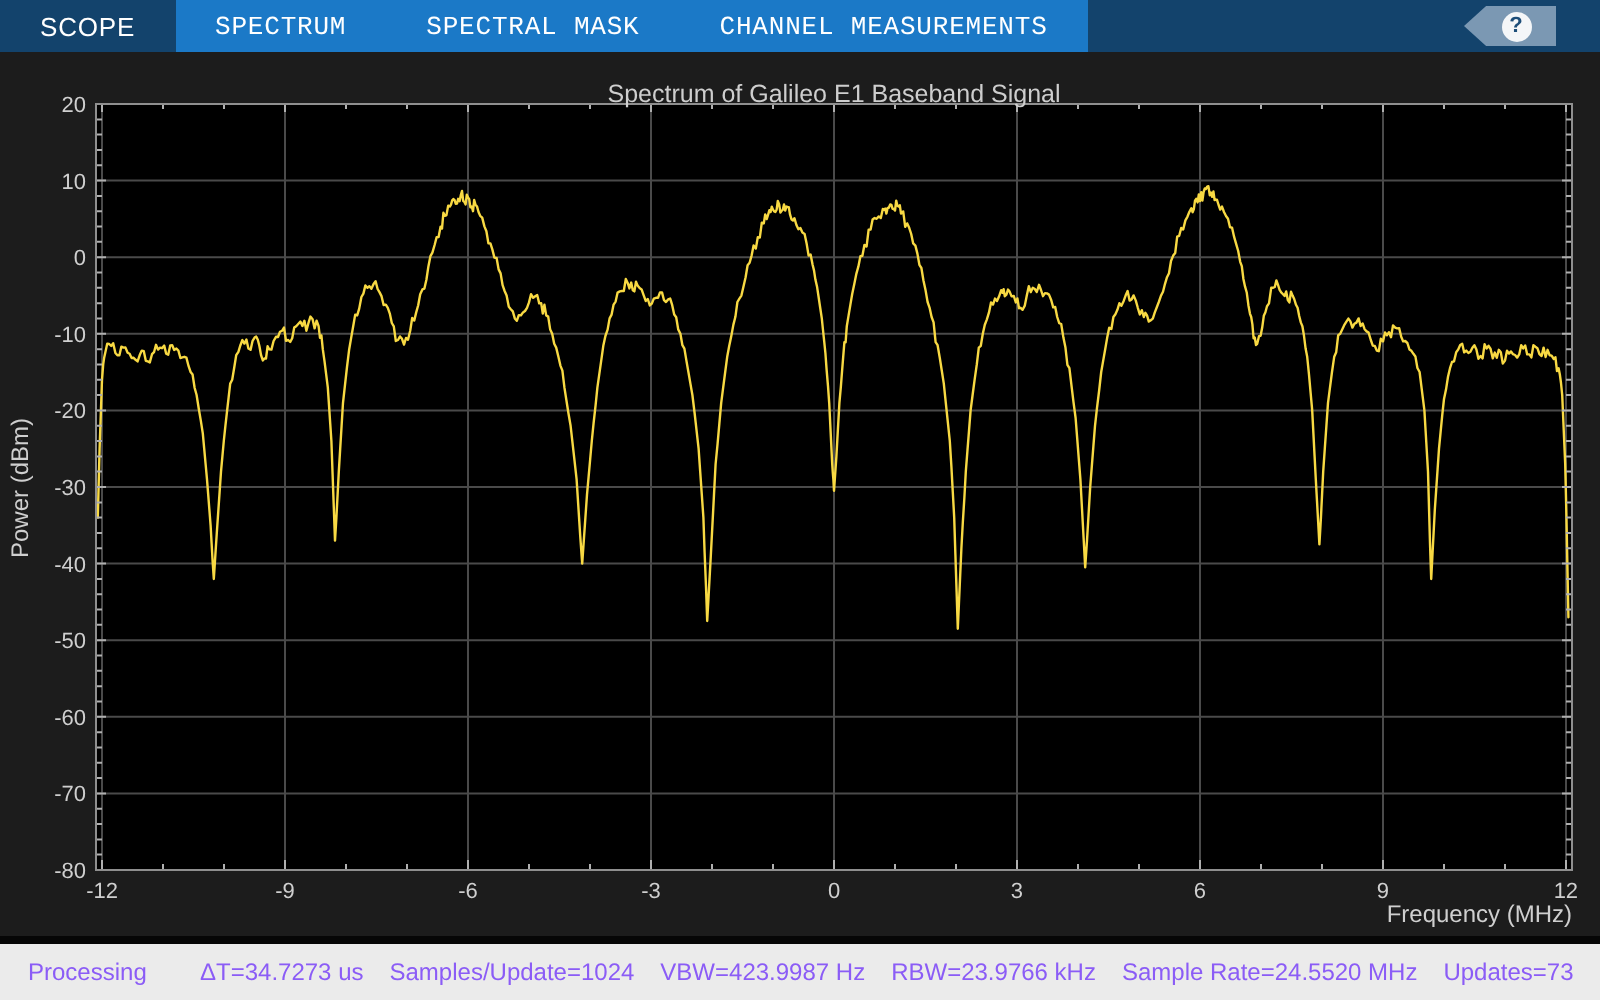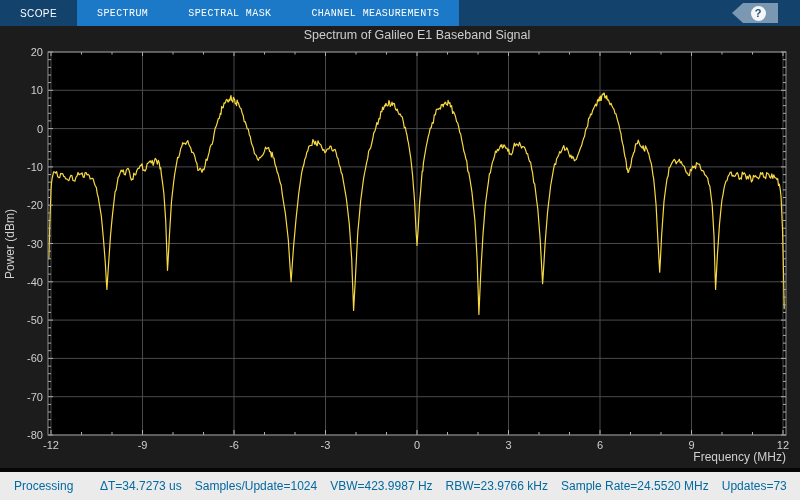--- a/index.html
+++ b/index.html
@@ -1,38 +1,38 @@
 <!DOCTYPE html>
 <html><head>
 <meta charset="utf-8">
 <style>
   html,body{margin:0;padding:0;background:#000;}
   *{box-sizing:border-box;}
   .app{width:800px;height:500px;position:relative;font-family:"Liberation Sans",sans-serif;overflow:hidden;background:#1c1c1c;}
 
   
   .toolbar{height:26px;display:flex;align-items:stretch;background:#13436c;position:relative;}
-  .tab{display:flex;align-items:center;padding:0 20px;color:#fff;font-size:10px;letter-spacing:.4px;cursor:default;white-space:nowrap;}
+  .tab{display:flex;align-items:center;padding:0 20px;color:#fff;font-size:13px;letter-spacing:.4px;cursor:default;white-space:nowrap;}
   .tab-group-active{display:flex;background:#1b79c7;font-family:Liberation Mono, monospace;}
   .toolbar-spacer{flex:1;}
   .help-btn{position:absolute;right:22px;top:3px;width:46px;height:20px;background:#7b98b3;
     clip-path:polygon(0% 50%,24% 0%,100% 0%,100% 100%,24% 100%);display:flex;align-items:center;justify-content:center;}
   .help-circle{width:15px;height:15px;border-radius:50%;background:#f4f6f8;color:#1d4e79;font-size:11px;font-weight:bold;
     display:flex;align-items:center;justify-content:center;margin-left:6px;}
 
   
   .figure{position:relative;width:800px;height:442px;background:#1c1c1c;}
-  .chart-title{position:absolute;left:48px;top:2px;width:738px;text-align:center;color:#cecece;font-size:12.5px;}
+  .chart-title{position:absolute;left:48px;top:14px;width:738px;text-align:center;color:#cecece;font-size:12.5px;}
   .ylab{position:absolute;left:-40px;top:211px;width:100px;text-align:center;color:#cfcfcf;font-size:12px;transform:rotate(-90deg);}
   .xlab{position:absolute;left:48px;top:424px;width:738px;text-align:right;color:#cfcfcf;font-size:12px;}
   svg{position:absolute;left:0;top:0;}
 
   
   .statusgap{height:4px;background:#060606;}
-  .statusbar{height:28px;background:#ebebeb;display:flex;align-items:center;font-size:12px;color:#0369a1;white-space:nowrap;overflow:hidden;}
+  .statusbar{height:28px;background:#ebebeb;display:flex;align-items:center;font-size:12px;color:#8b5cf6;white-space:nowrap;overflow:hidden;}
   .status-mode{margin-left:14px;width:86px;flex:none;}
   .status-stat{margin-right:13px;flex:none;}
 </style>
 </head>
 <body>
 
 <div class="app">
 
   <div class="toolbar">
     <div class="tab">SCOPE</div>

